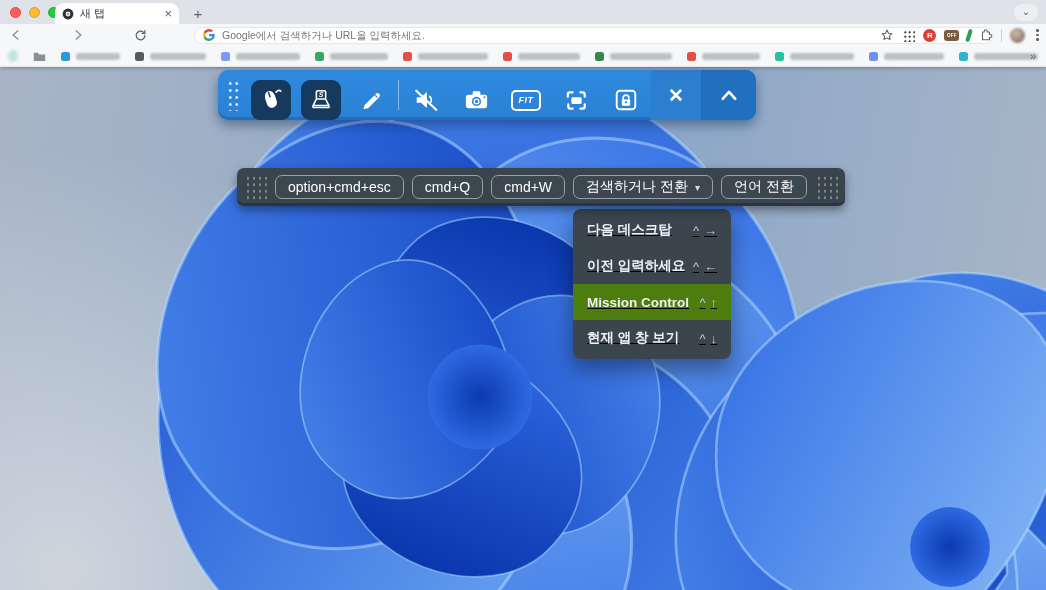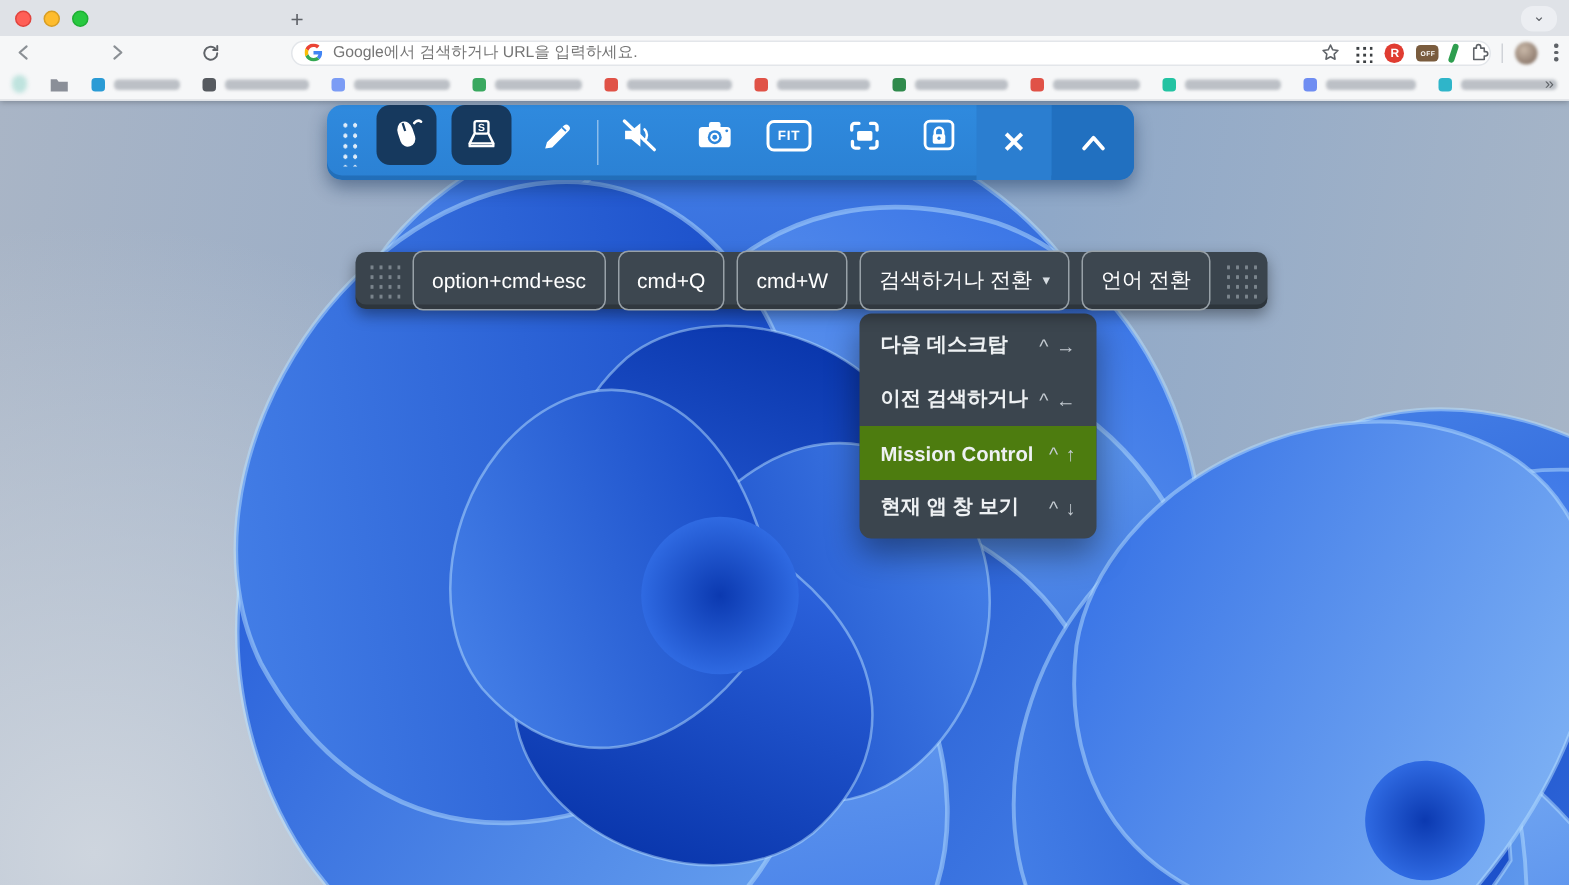--- a/index.html
+++ b/index.html
@@ -44,59 +44,68 @@
   .desktop { position:absolute; top:67px; left:0; width:1046px; height:523px; overflow:hidden;
     background: radial-gradient(circle at 6% 96%, #ced5de 0%, rgba(206,213,222,0) 38%),
                 linear-gradient(100deg, #a9b5c6 0%, #96abc7 35%, #8da7c8 60%, #aab7c7 100%); }
   .wallpaper { position:absolute; inset:0; }
 
   
   .float-toolbar { position:absolute; left:218px; top:3px; height:50px; display:flex; align-items:stretch; z-index:6;
     background:linear-gradient(#2f8ade,#2b81d4); border-radius:10px; box-shadow:0 5px 12px rgba(10,40,80,.45), inset 0 -3px 0 rgba(9,55,105,.25); }
   .tb-handle { width:28px; display:flex; align-items:center; justify-content:center; cursor:grab; }
   .tb-dots { width:13px; height:32px; background-image:radial-gradient(rgba(255,255,255,.85) 1.2px, transparent 1.4px); background-size:6.5px 7px; background-position:1px 1px; }
-  .tb-btn { width:50px; display:flex; align-items:flex-start; justify-content:center; cursor:pointer; }
+  .tb-btn { width:50px; display:flex; align-items:flex-end; justify-content:center; cursor:pointer;font-style:italic; }
   .tb-btn .pad { width:40px; height:40px; display:flex; align-items:center; justify-content:center; border-radius:9px; }
   .tb-btn.active .pad { background:#16395e; }
   .tb-sep { width:1px; margin:10px 2px; background:rgba(255,255,255,.45); }
   .fit-box { width:30px; height:21px; border:2px solid #fff; border-radius:5px; color:#fff; font-size:9px; font-weight:bold; letter-spacing:.5px; display:flex; align-items:center; justify-content:center; }
   .mid-box { position:relative; width:31px; height:22px; border:2px solid #fff; border-radius:5px;
     background-image:radial-gradient(rgba(255,255,255,.9) 1px, transparent 1.15px); background-size:4px 4px; }
   .mid-chip { position:absolute; right:-4px; bottom:-5px; background:#2b81d4; color:#fff; font-size:8px; font-weight:bold; padding:0 1px; }
   .tb-x { width:50px; background:#2b7ed0; display:flex; align-items:center; justify-content:center; color:#fff; font-size:19px; font-weight:bold; cursor:pointer; }
   .tb-collapse { width:55px; background:#2170c0; border-radius:0 10px 10px 0; display:flex; align-items:center; justify-content:center; cursor:pointer; }
 
   
   .shortcut-bar { position:absolute; left:237px; top:101px; height:38px; display:flex; align-items:center; gap:8px; padding:0 7px; z-index:5;
     background:#3a444d; border-radius:7px; box-shadow:0 4px 10px rgba(0,0,0,.4), inset 0 -3px 0 rgba(0,0,0,.22); }
   .sc-handle { width:23px; height:27px; background-image:radial-gradient(#7b858d 1.1px, transparent 1.25px); background-size:6px 6.5px; background-position:1px 1px; cursor:grab; }
-  .sc-btn { height:40px; display:flex; align-items:center; gap:7px; padding:0 12px; border:1.5px solid #98a1a8; border-radius:7px; color:#fff; font-size:14px; cursor:pointer; white-space:nowrap; background:rgba(255,255,255,.02); }
+  .sc-btn { height:24px; display:flex; align-items:center; gap:7px; padding:0 12px; border:1.5px solid #98a1a8; border-radius:7px; color:#fff; font-size:14px; cursor:pointer; white-space:nowrap; background:rgba(255,255,255,.02); }
   .sc-caret { font-size:10px; color:#d7dde2; }
 
   
   .dropdown { position:absolute; left:573px; top:142px; width:158px; background:#3b454e; border-radius:8px; padding:3px 0; z-index:4;
     box-shadow:0 10px 22px rgba(0,0,0,.4); overflow:hidden; }
-  .menu-row { height:36px; display:flex; align-items:center; justify-content:space-between; padding:0 14px; cursor:pointer; }
+  .menu-row { height:36px; display:flex; align-items:center; justify-content:space-between; padding:0 14px; cursor:pointer;text-decoration:underline; }
   .menu-row.hl { background:#4d7c0f; }
   .menu-label { font-size:13.5px; font-weight:bold; color:#eef1f3; white-space:nowrap; }
   .menu-keys { display:flex; align-items:center; gap:5px; color:#c3cad0; font-size:13px; }
 
   svg { display:block; }
 </style>
 </head>
 <body>
 
 <div class="screen">
 
   <div class="chrome">
     <div class="tabstrip">
       <div class="traffic">
         <span class="tl red"></span>
         <span class="tl yel"></span>
         <span class="tl grn"></span>
+      </div>
+      <div class="tab">
+        <svg width="12" height="12" viewBox="0 0 12 12">
+          <circle cx="6" cy="6" r="5.4" fill="#2d2f33"></circle>
+            <circle cx="6" cy="6" r="2.4" fill="#fff"></circle>
+            <circle cx="6" cy="6" r="1.4" fill="#9aa0a6"></circle>
+        </svg>
+        <span class="tab-title">새 탭</span>
+        <span class="tab-close">×</span>
       </div>
       <div class="newtab">+</div>
       <div class="tabsearch">⌄</div>
     </div>
 
     <div class="navbar">
       <span class="nav-ic">
         <svg width="14" height="14" viewBox="0 0 24 24" fill="none" stroke="#8b9095" stroke-width="2.4" stroke-linecap="round" stroke-linejoin="round">
             <path d="M15 5 L7 12 L15 19"></path>
           </svg>
@@ -385,21 +394,21 @@
 
     <div class="dropdown">
       <div class="menu-row">
         <span class="menu-label">다음 데스크탑</span>
         <span class="menu-keys">
           <span>^</span>
           <span>→</span>
         </span>
       </div>
       <div class="menu-row">
-        <span class="menu-label">이전 검색하거나</span>
+        <span class="menu-label">이전 입력하세요</span>
         <span class="menu-keys">
           <span>^</span>
           <span>←</span>
         </span>
       </div>
       <div class="menu-row hl">
         <span class="menu-label">Mission Control</span>
         <span class="menu-keys">
           <span>^</span>
           <span>↑</span>

